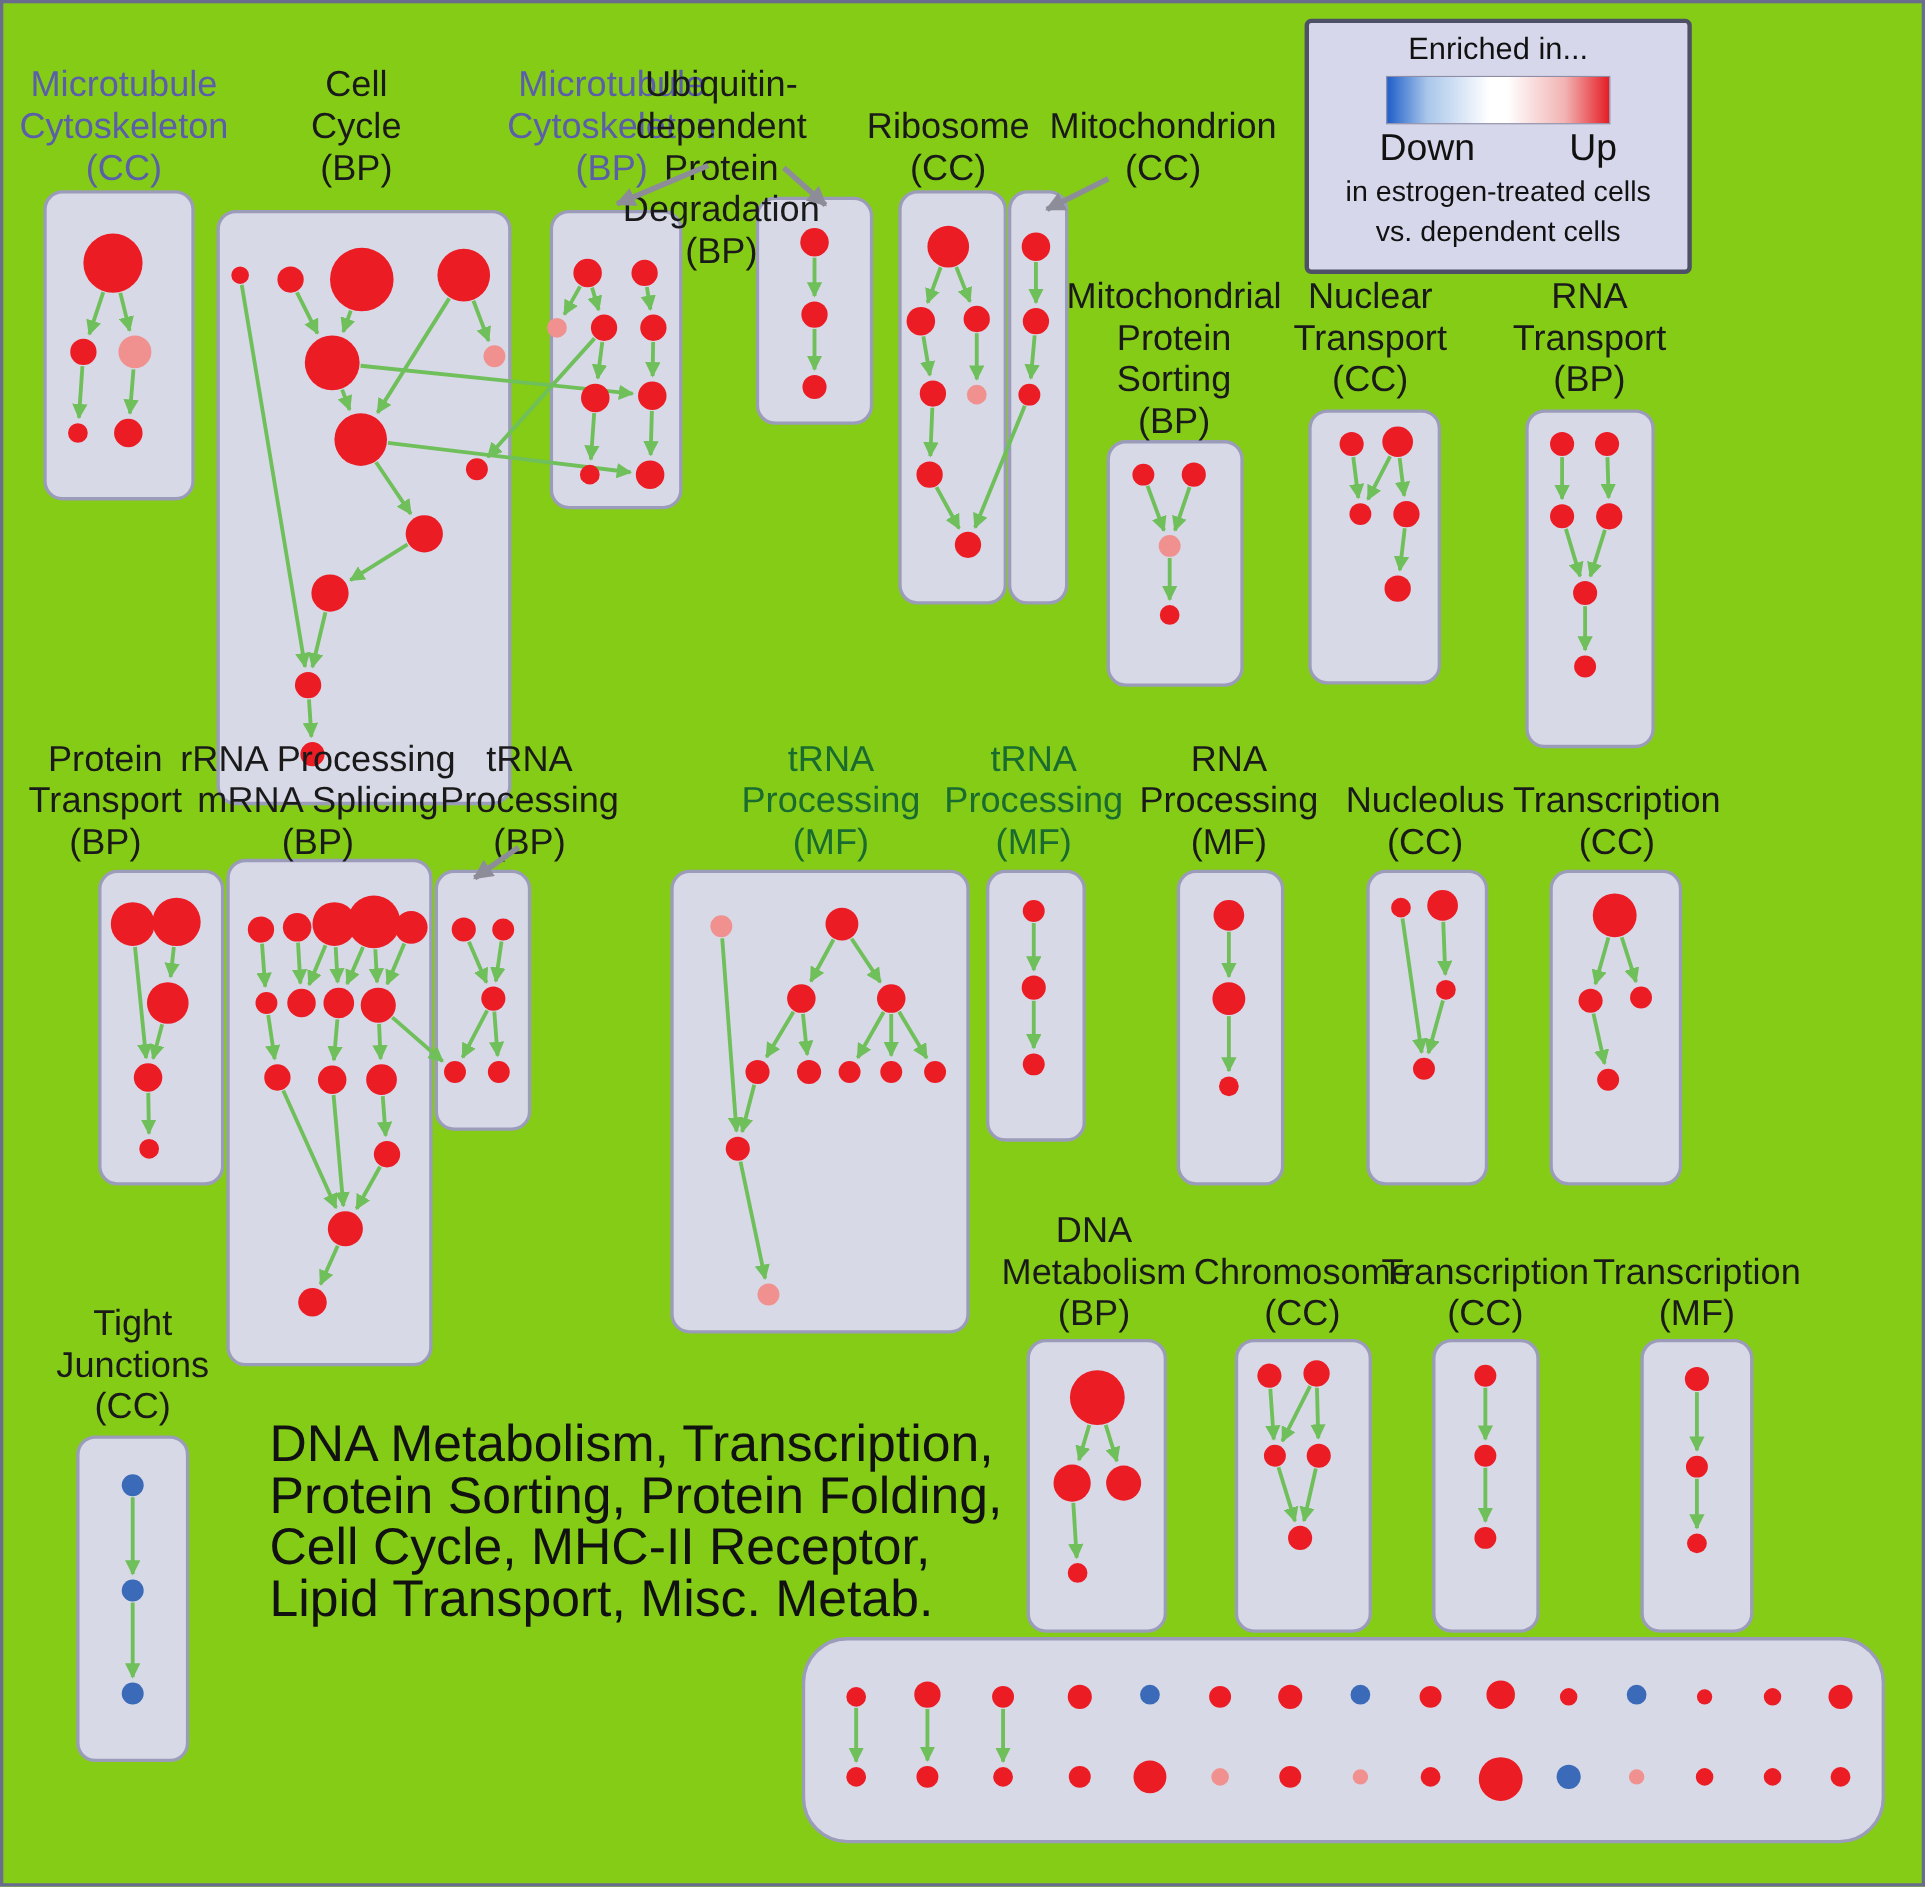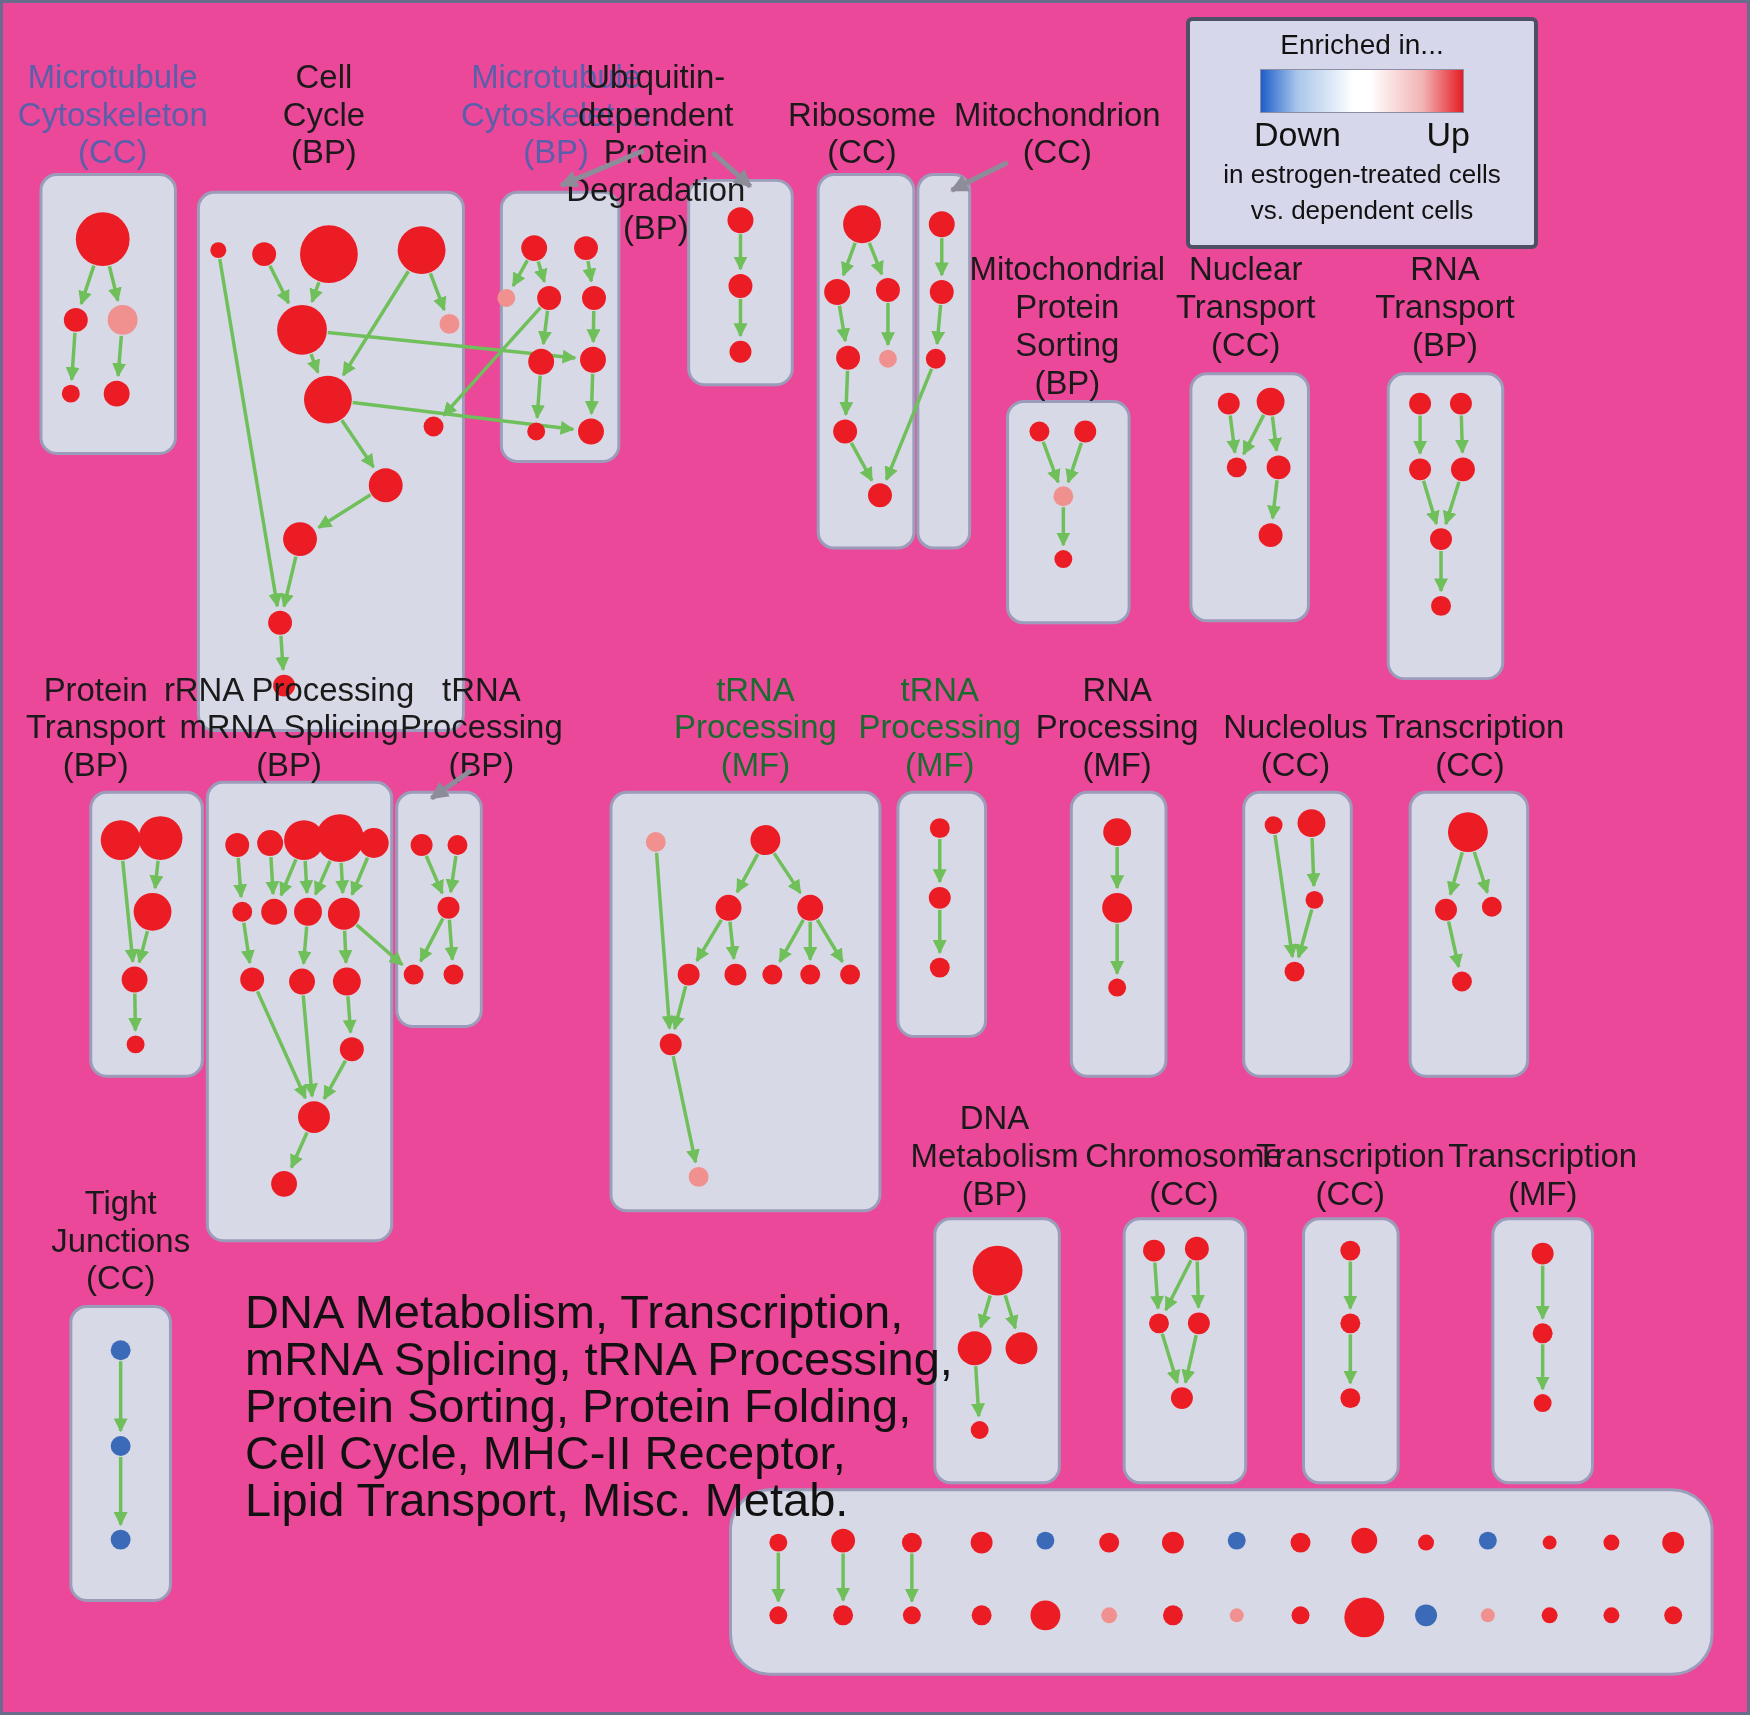--- a/index.html
+++ b/index.html
@@ -20,21 +20,21 @@
   }
   .legend-title{text-align:center;font-size:28px;margin-top:8px;}
   .legend-bar{width:202px;height:42px;margin:8px auto 2px auto;border:1px solid #8d8da5;}
   .legend-du{display:flex;justify-content:space-between;width:216px;margin:2px auto;font-size:34px;}
   .legend-sub{text-align:center;font-size:26px;line-height:36px;}
   .misc-text{position:absolute;left:242px;top:1285px;font-size:47px;line-height:47px;color:#111;}
 </style>
 </head>
 <body>
 
-<div class="figure" style="background: #ec4899; border-color: rgb(106, 108, 142);">
+<div class="figure" style="background: #84cc16; border-color: rgb(106, 108, 142);">
 
   <svg xmlns="http://www.w3.org/2000/svg" viewBox="0 0 1750 1715">
       <defs>
         <marker id="arrow-green" viewBox="0 0 10 10" refX="9" refY="5" markerWidth="14" markerHeight="14" orient="auto" markerUnits="userSpaceOnUse">
           <path d="M0,0L10,5L0,10Z" fill="#6fbf5a"></path>
         </marker>
         <marker id="arrow-gray" viewBox="0 0 10 10" refX="9" refY="5" markerWidth="18" markerHeight="18" orient="auto" markerUnits="userSpaceOnUse">
           <path d="M0,0L10,5L0,10Z" fill="#8d8d99"></path>
         </marker>
       </defs>
@@ -365,19 +365,18 @@
     <div class="legend-du">
       <span>Down</span>
       <span>Up</span>
     </div>
     <div class="legend-sub">in estrogen-treated cells</div>
     <div class="legend-sub">vs. dependent cells</div>
   </div>
 
   <div class="misc-text">
     <div>DNA Metabolism, Transcription,</div>
-    <div>mRNA Splicing, tRNA Processing,</div>
     <div>Protein Sorting, Protein Folding,</div>
     <div>Cell Cycle, MHC-II Receptor,</div>
     <div>Lipid Transport, Misc. Metab.</div>
   </div>
 
 </div>
 
 </body></html>

